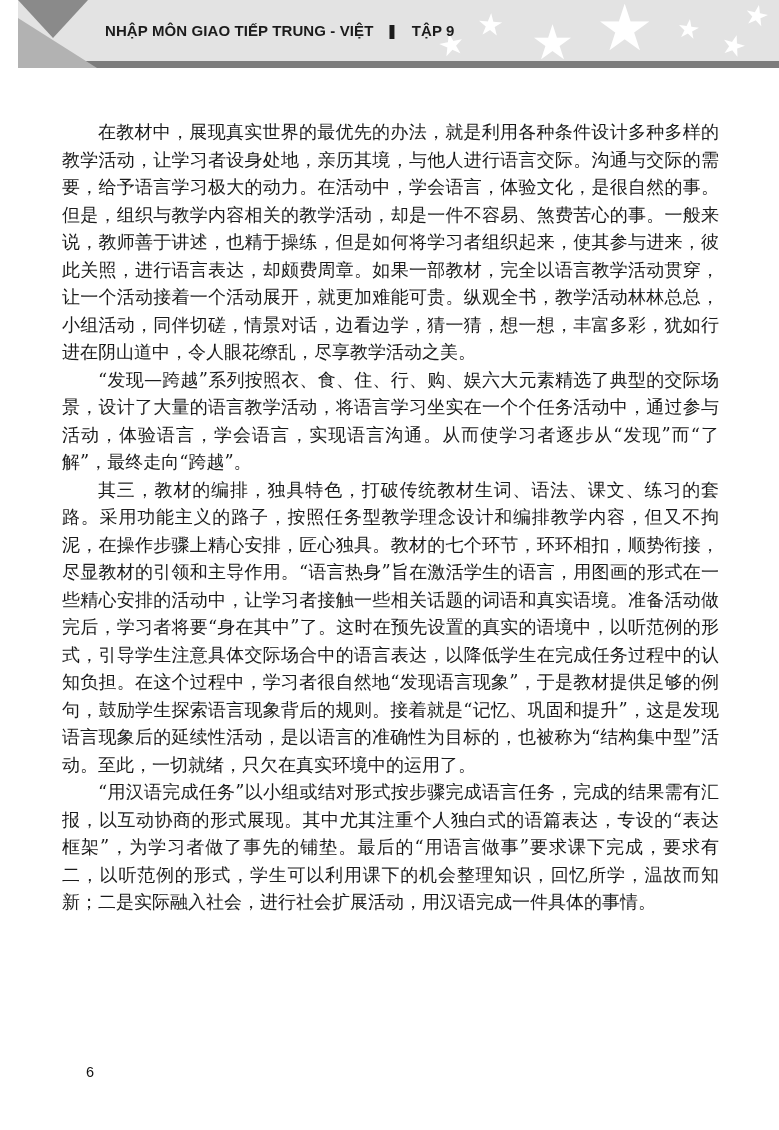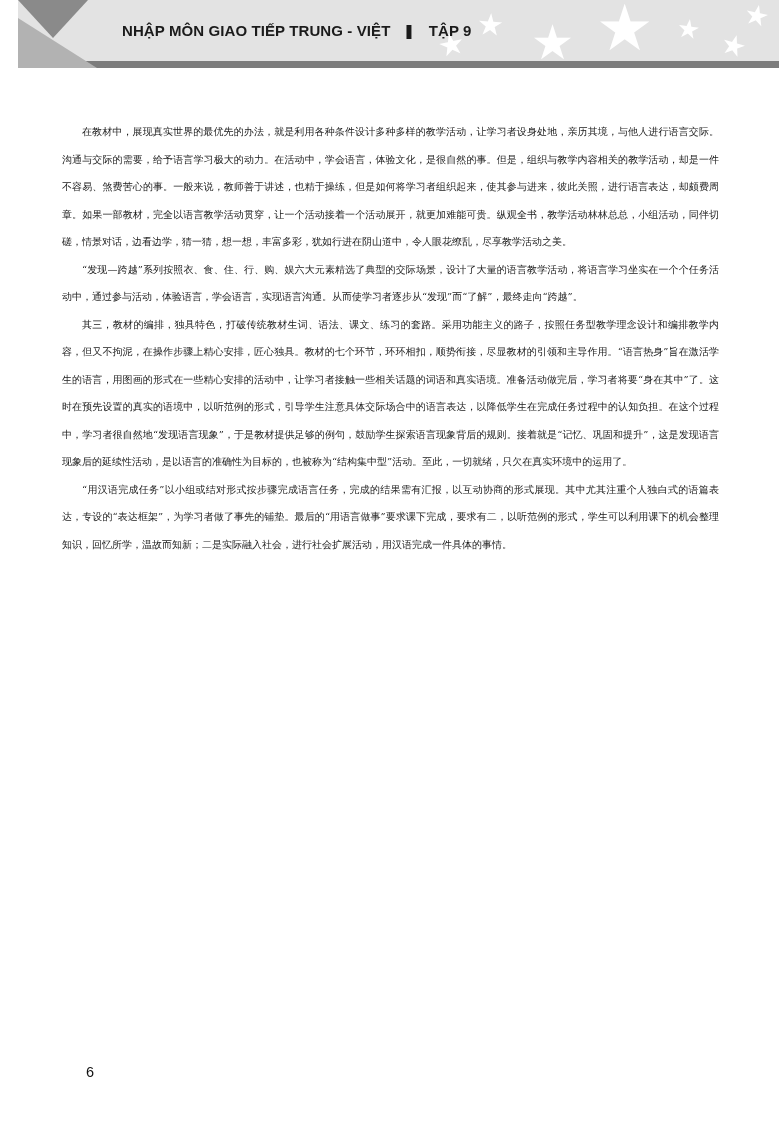--- a/index.html
+++ b/index.html
@@ -28,21 +28,21 @@
   .tri-dark {
     position: absolute; left: 0; top: 0; width: 70px; height: 38px;
     background: #8a8a8a;
     clip-path: polygon(0 0, 100% 0, 50% 100%);
   }
   .banner-title {
     position: absolute; left: 87px; top: 0; height: 61px;
     display: flex; align-items: center;
     font-family: "Liberation Sans", sans-serif;
     font-weight: 700; font-size: 15px; color: #1b1b1b;
-    letter-spacing: 0.1px; white-space: nowrap; margin-left: 17px;
+    letter-spacing: 0.1px; white-space: nowrap;
   }
   .title-sep {
     display: inline-block;
     transform: scaleX(2.6);
     margin: 0 17px 0 17px;
     font-weight: 700;
   }
   .stars { position: absolute; left: 0; top: 0; right: 0; height: 68px; pointer-events: none; }
   .star {
     position: absolute; color: #ffffff; line-height: 1;
@@ -52,21 +52,21 @@
   .s2 { left: 459px; top: 10px; font-size: 30px; transform: rotate(4deg); }
   .s3 { left: 513px; top: 18px; font-size: 48px; transform: rotate(0deg); }
   .s4 { left: 578px; top: -4px; font-size: 64px; transform: rotate(0deg); }
   .s5 { left: 659px; top: 16px; font-size: 26px; transform: rotate(8deg); }
   .s6 { left: 703px; top: 32px; font-size: 28px; transform: rotate(16deg); }
   .s7 { left: 726px; top: 2px; font-size: 28px; transform: rotate(12deg); }
 
   
   .body-text {
     position: absolute; left: 62px; top: 118px; width: 657px;
-    font-size: 10px; line-height: 27.5px; color: #1b1b1b;
+    font-size: 18px; line-height: 27.5px; color: #1b1b1b;
     text-align: justify;
   }
   .body-text p { margin: 0; text-indent: 2em; }
 
   
   .page-number {
     position: absolute; left: 86px; top: 1064px;
     font-family: "Liberation Sans", sans-serif;
     font-size: 14.5px; color: #111;
   }

